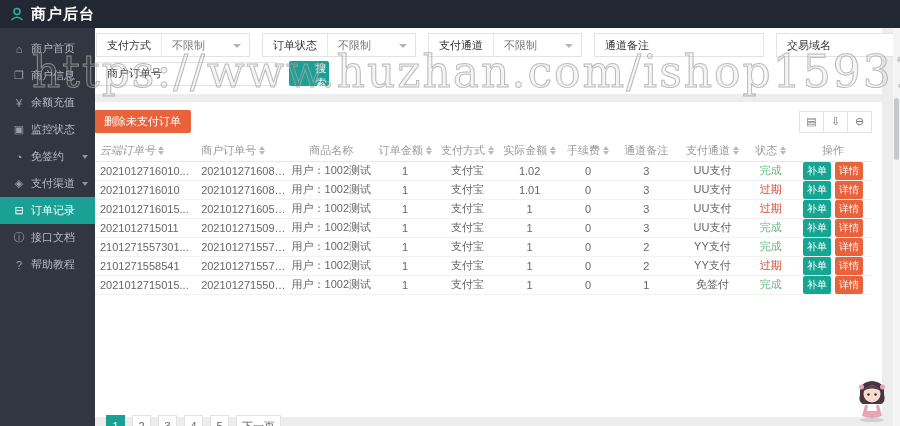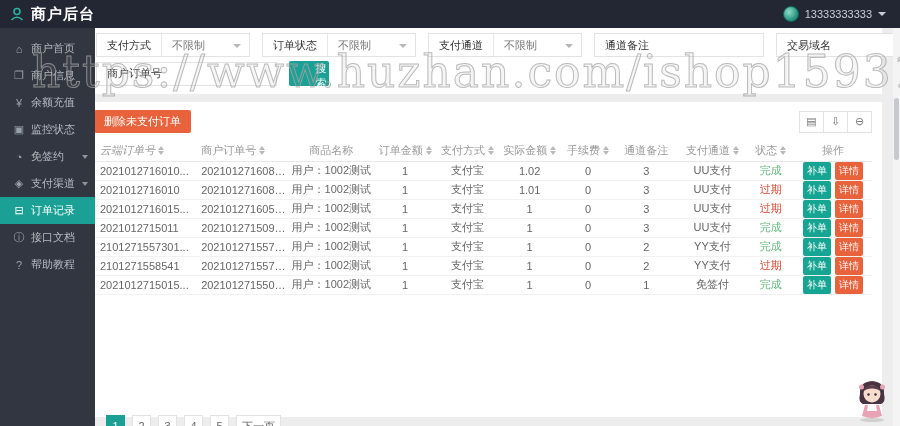--- a/index.html
+++ b/index.html
@@ -91,25 +91,20 @@
 <body>
 
 <div class="header">
   <div class="brand">
     <svg width="16" height="16" viewBox="0 0 16 16">
       <circle cx="8" cy="5.5" r="3" fill="none" stroke="#2bb3a0" stroke-width="1.6"></circle>
       <path d="M2.5 14 Q8 8.5 13.5 14" fill="none" stroke="#2bb3a0" stroke-width="1.6"></path>
     </svg>
     <span>商户后台</span>
   </div>
-  <div class="user">
-    <span class="avatar"></span>
-    <span>13333333333</span>
-    <span class="dn"></span>
-  </div>
 </div>
 
 <div class="sidebar" id="sidebar">
     <div class="side-item">
       <i class="icon">⌂</i>
       <span>商户首页</span>
     </div>
     <div class="side-item">
       <i class="icon">❐</i>
       <span>商户信息</span>

